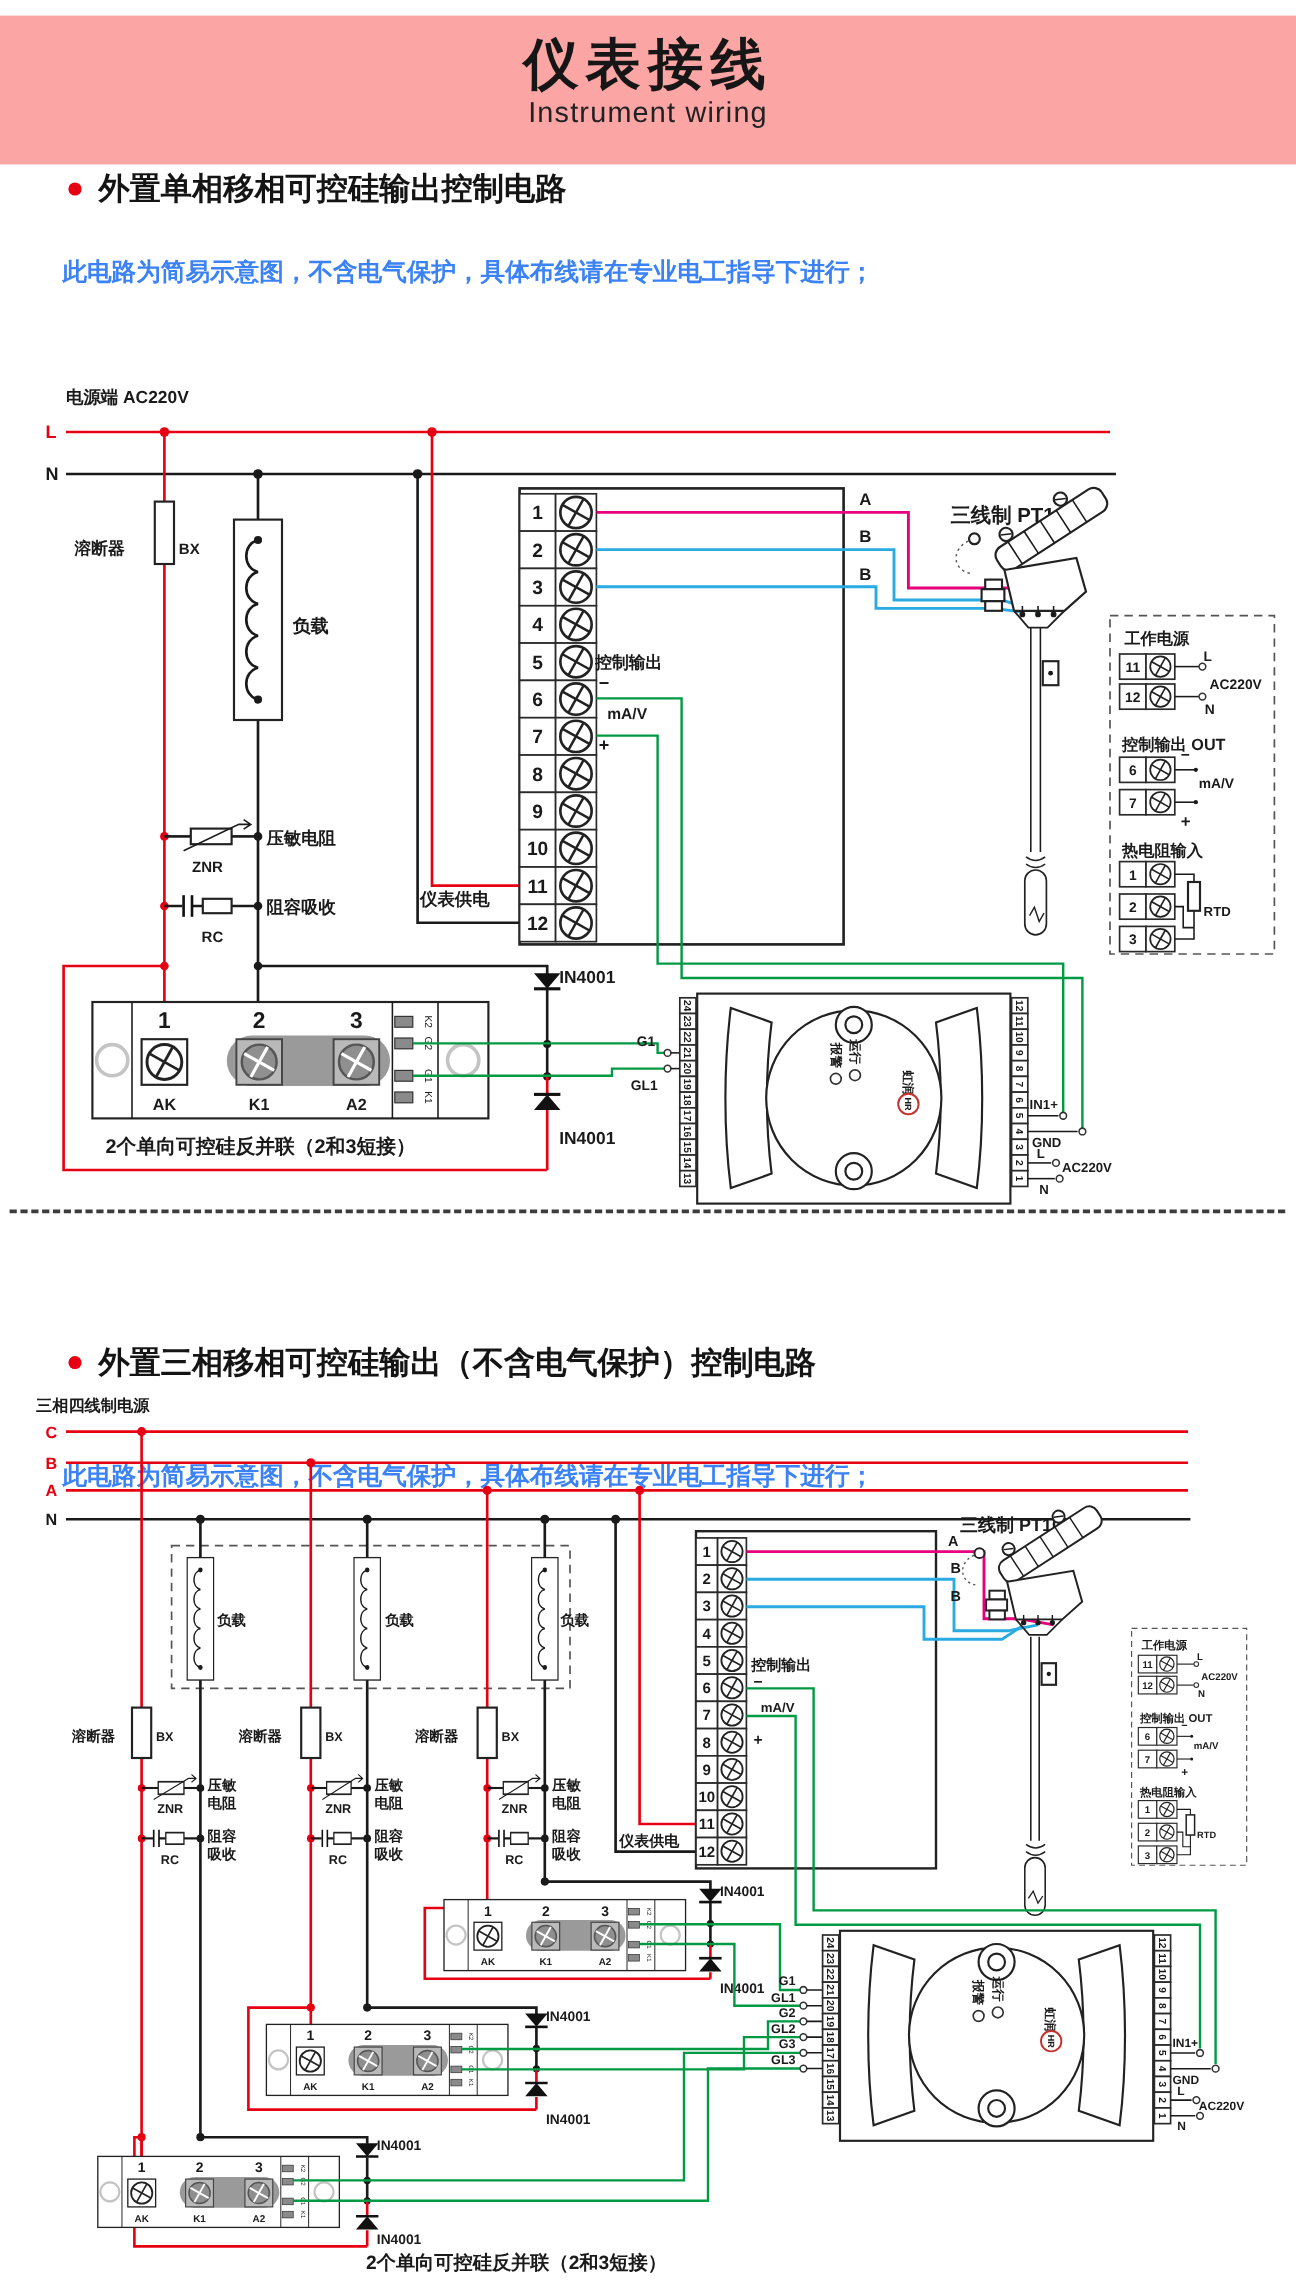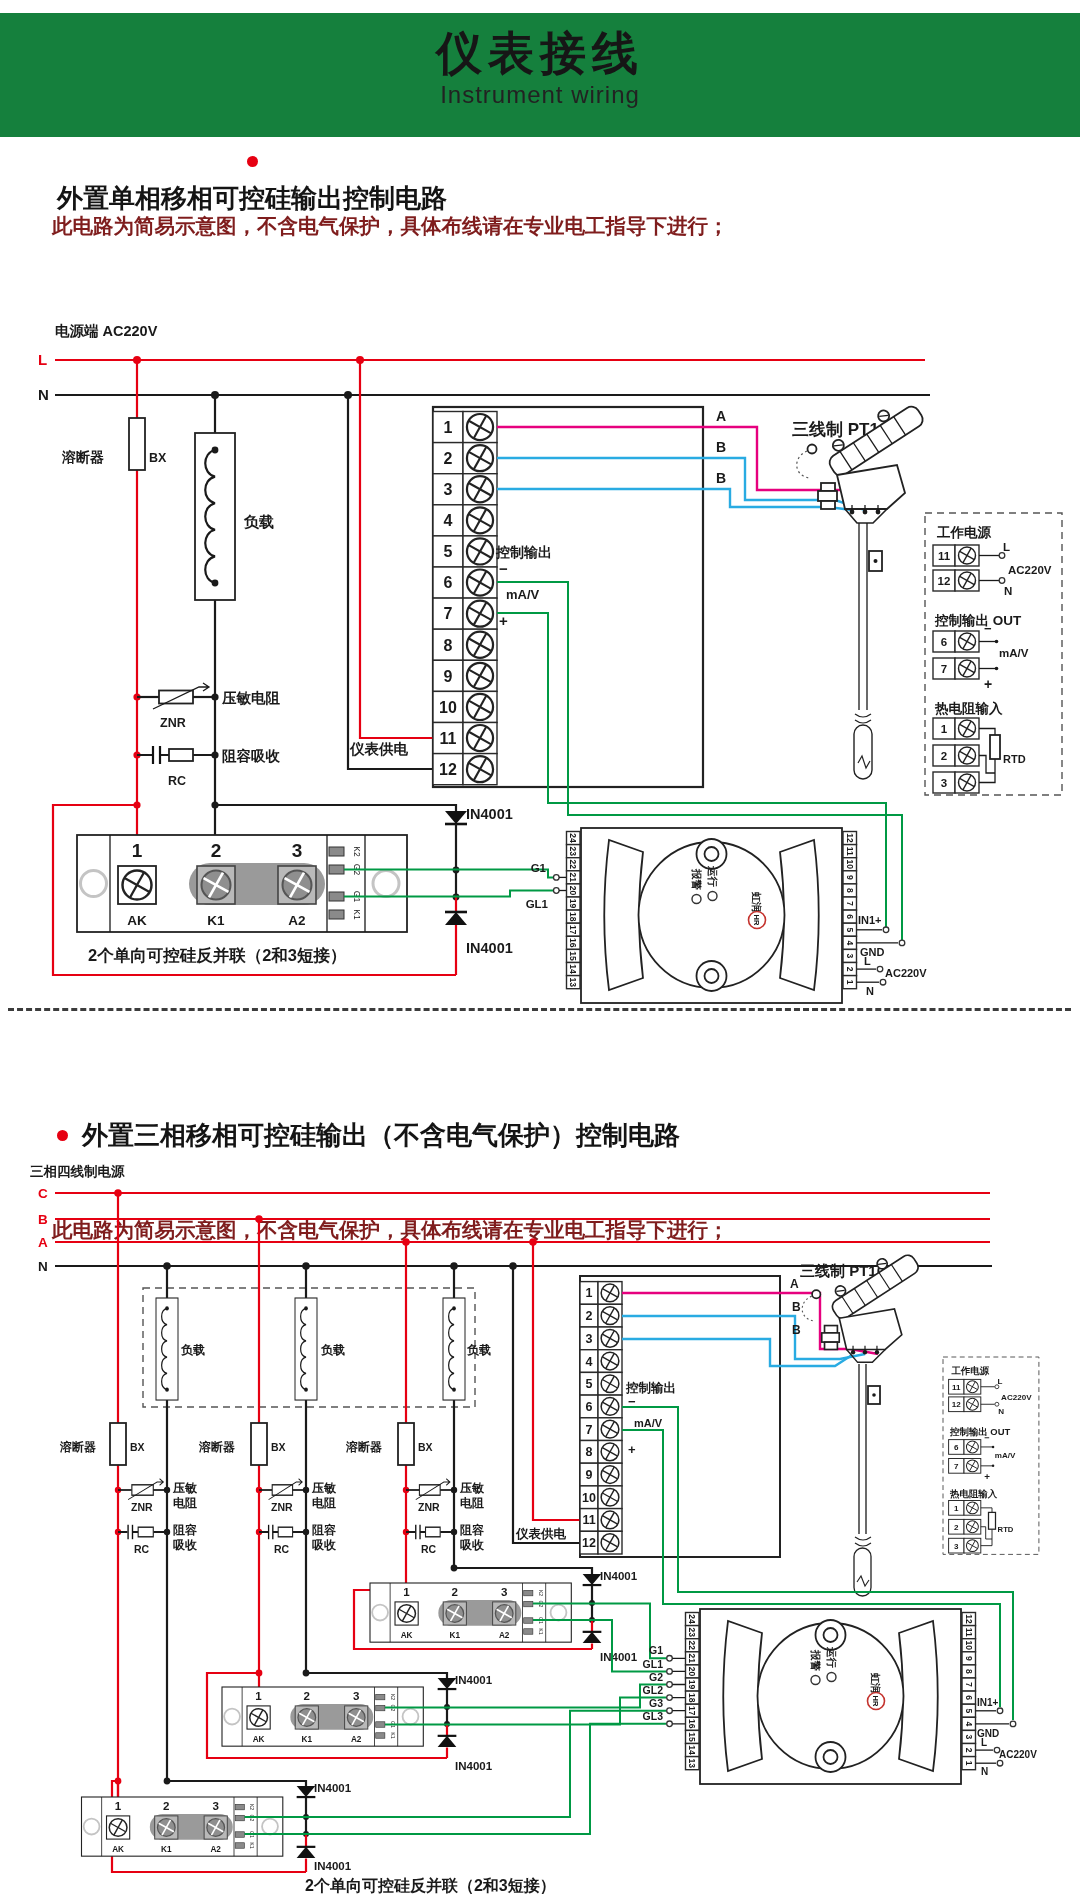--- a/index.html
+++ b/index.html
@@ -1,23 +1,23 @@
 <!DOCTYPE html>
 <html><head>
 <meta charset="utf-8">
 <style>
   html,body{margin:0;padding:0;background:#fff;}
   .page{position:relative;width:1080px;height:1904px;background:#fff;overflow:hidden;
         font-family:"Liberation Sans",sans-serif;color:#111;}
-  .banner{position:absolute;left:0;top:13px;width:1080px;height:124px;background:#15803d;text-align:center;}
+  .banner{position:absolute;left:0;top:13px;width:1080px;height:124px;background:#fca5a5;text-align:center;}
   .banner h1{margin:10px 0 0 0;font-size:46px;letter-spacing:6px;font-weight:700;color:#161616;}
   .banner .sub{margin-top:-4px;font-size:24px;color:#222;letter-spacing:1px;}
   .sechead{position:absolute;display:flex;align-items:center;gap:14px;font-size:26px;font-weight:700;color:#141414;}
   .dot{width:11px;height:11px;border-radius:50%;background:#e60012;flex:0 0 auto;}
-  .warn{position:absolute;font-size:20.5px;font-weight:700;color:#7f1d1d;}
+  .warn{position:absolute;font-size:20.5px;font-weight:700;color:#3b82f6;}
   .divider{position:absolute;left:8px;top:1008px;width:1063px;border-top:3px dashed #3c3c3c;}
   svg{position:absolute;left:0;overflow:visible;}
   svg text{font-family:"Liberation Sans",sans-serif;fill:#1a1a1a;}
   .lab{font-weight:700;}
   .red{fill:#e60012;}
   .wk{stroke:#1a1a1a;stroke-width:2.2;fill:none;}
   .wr{stroke:#e60012;stroke-width:2.2;fill:none;}
   .wg{stroke:#009944;stroke-width:2;fill:none;}
   .wm{stroke:#e6007e;stroke-width:2.4;fill:none;}
   .wb{stroke:#29abe2;stroke-width:2.4;fill:none;}
@@ -33,21 +33,21 @@
 </head>
 <body>
 
 <div class="page">
 
   <div class="banner">
     <h1>仪表接线</h1>
     <div class="sub">Instrument wiring</div>
   </div>
 
-  <div class="sechead" style="left:57px;top:156px;flex-direction:column;">
+  <div class="sechead" style="left:57px;top:140px;">
     <span class="dot"></span>
     <span>外置单相移相可控硅输出控制电路</span>
   </div>
   <div class="warn" style="left:52px;top:212px;">此电路为简易示意图，不含电气保护，具体布线请在专业电工指导下进行；</div>
 
   <svg id="d1" width="1080" height="760" viewBox="0 0 1080 760" style="top:255px;">
     <defs>
       <g id="scr">
           <circle cx="0" cy="0" r="10" fill="#fff" stroke="#222" stroke-width="1.7"></circle>
         <line x1="-8.6" y1="-4.8" x2="8.6" y2="4.8" stroke="#222" stroke-width="1.6"></line>

